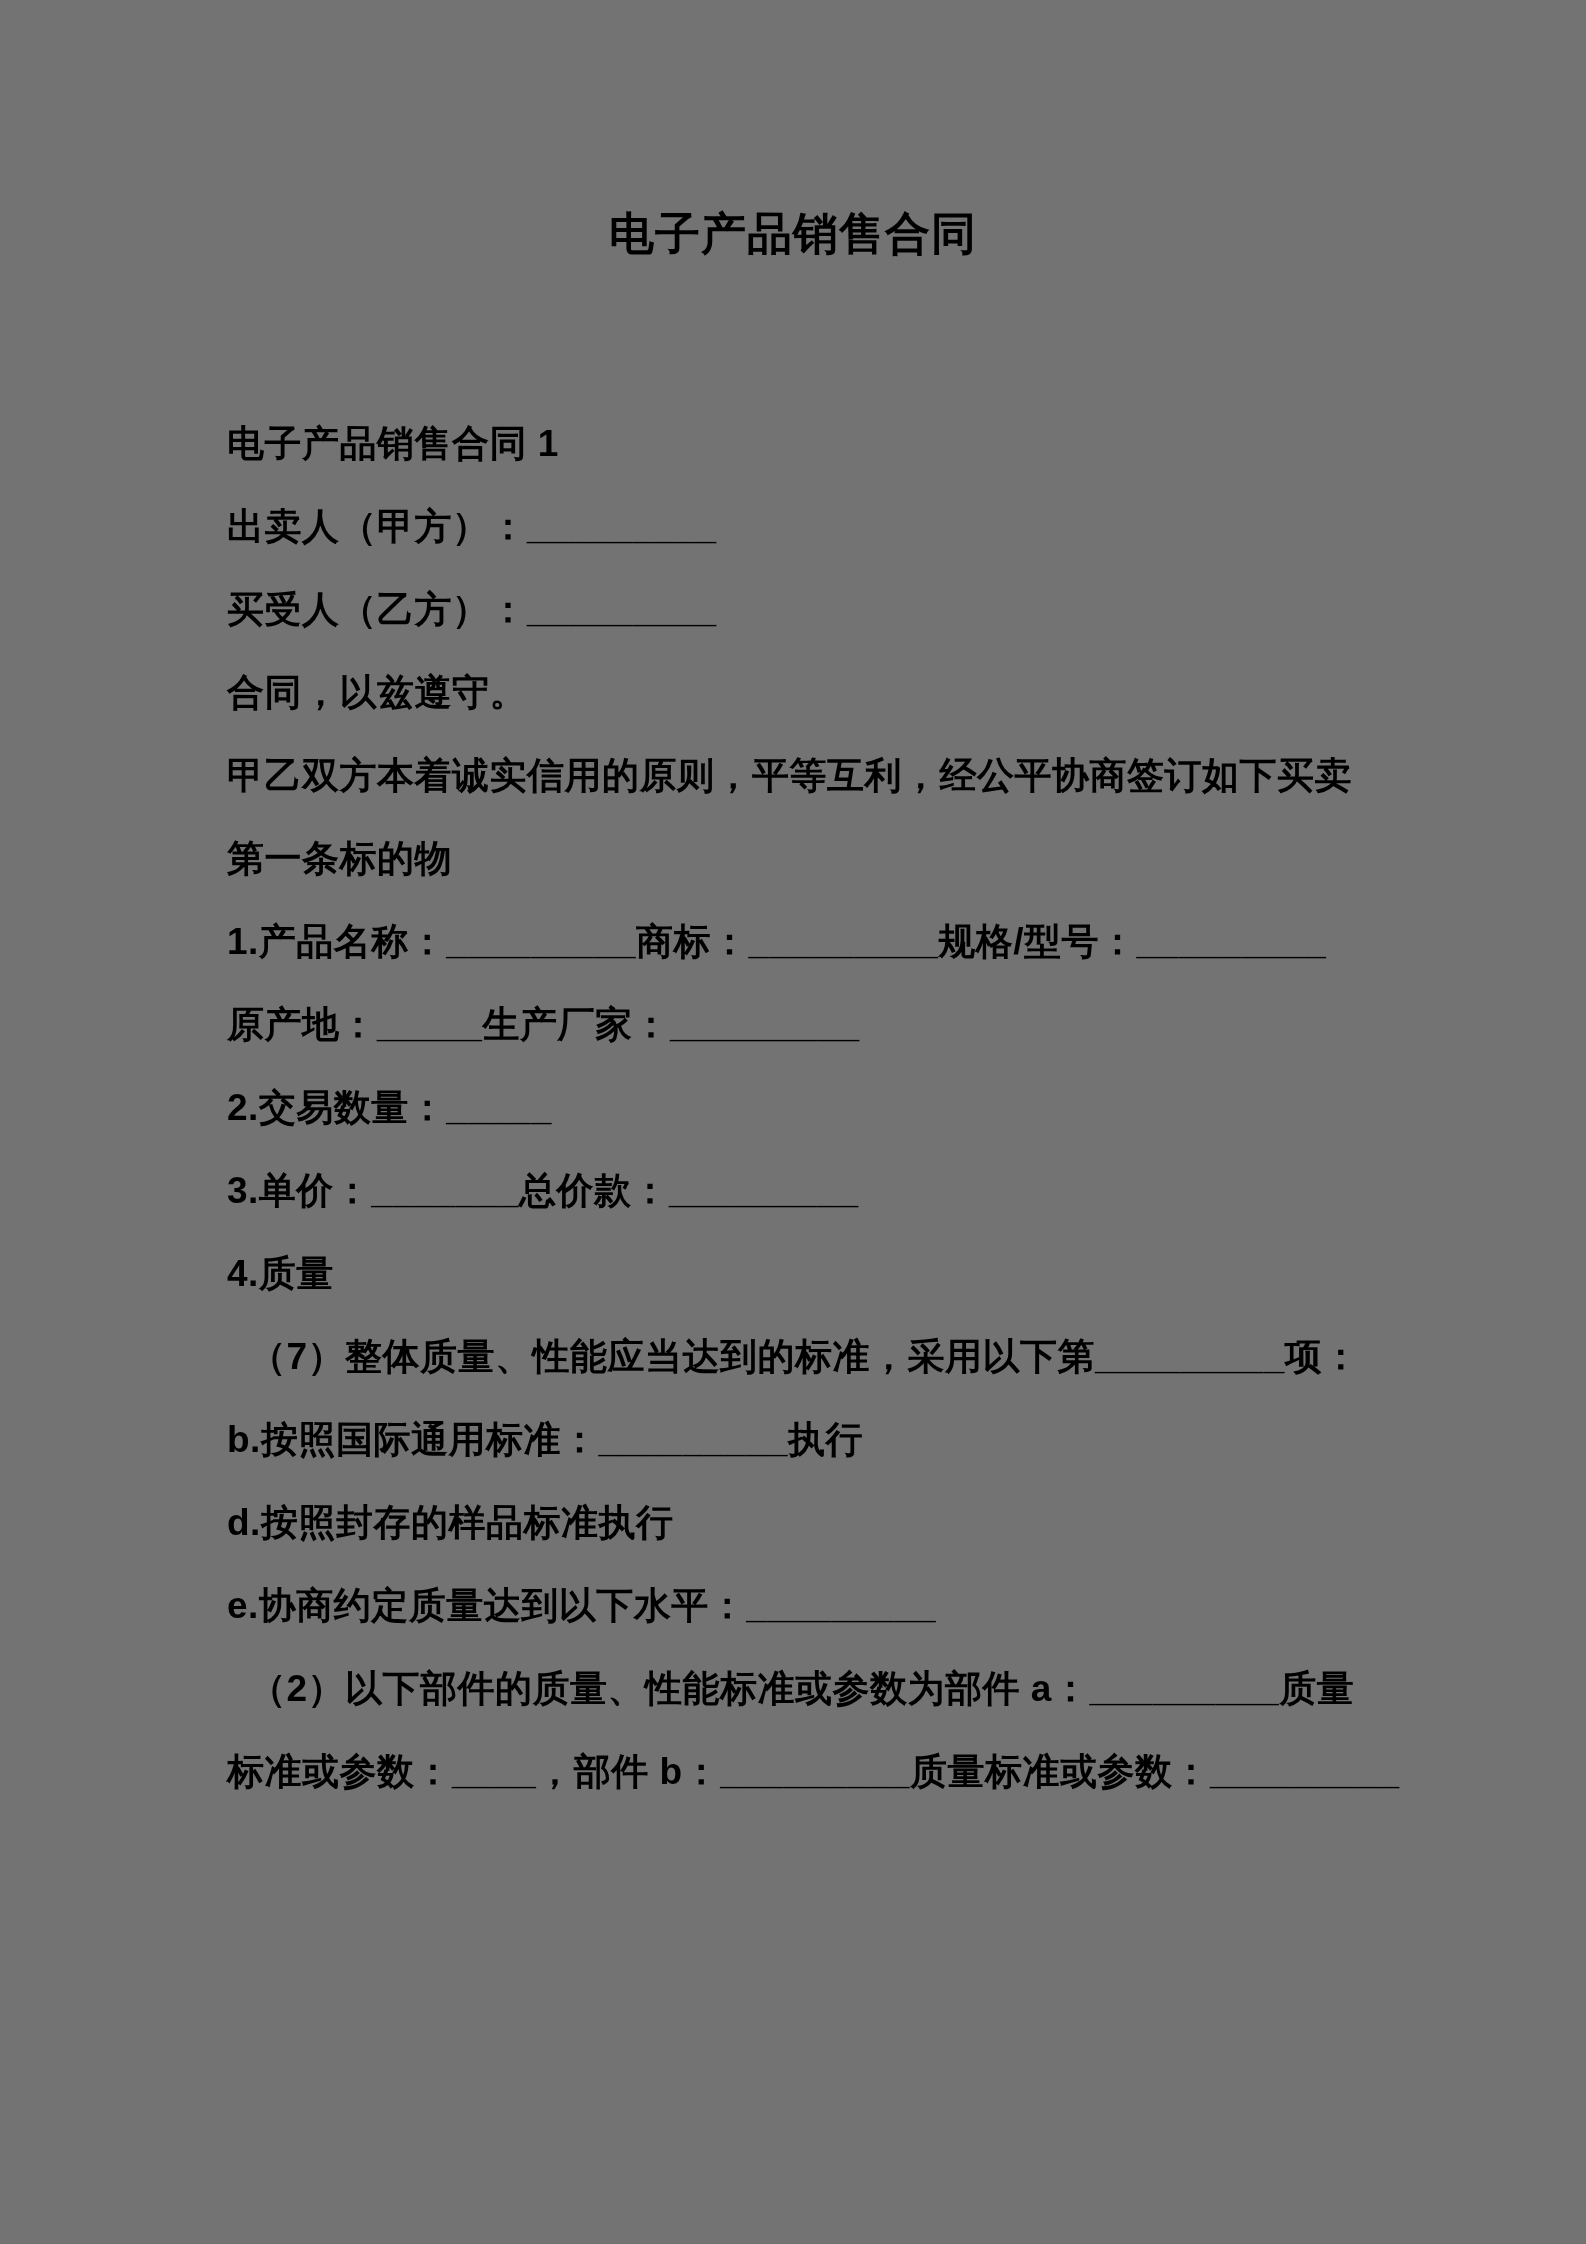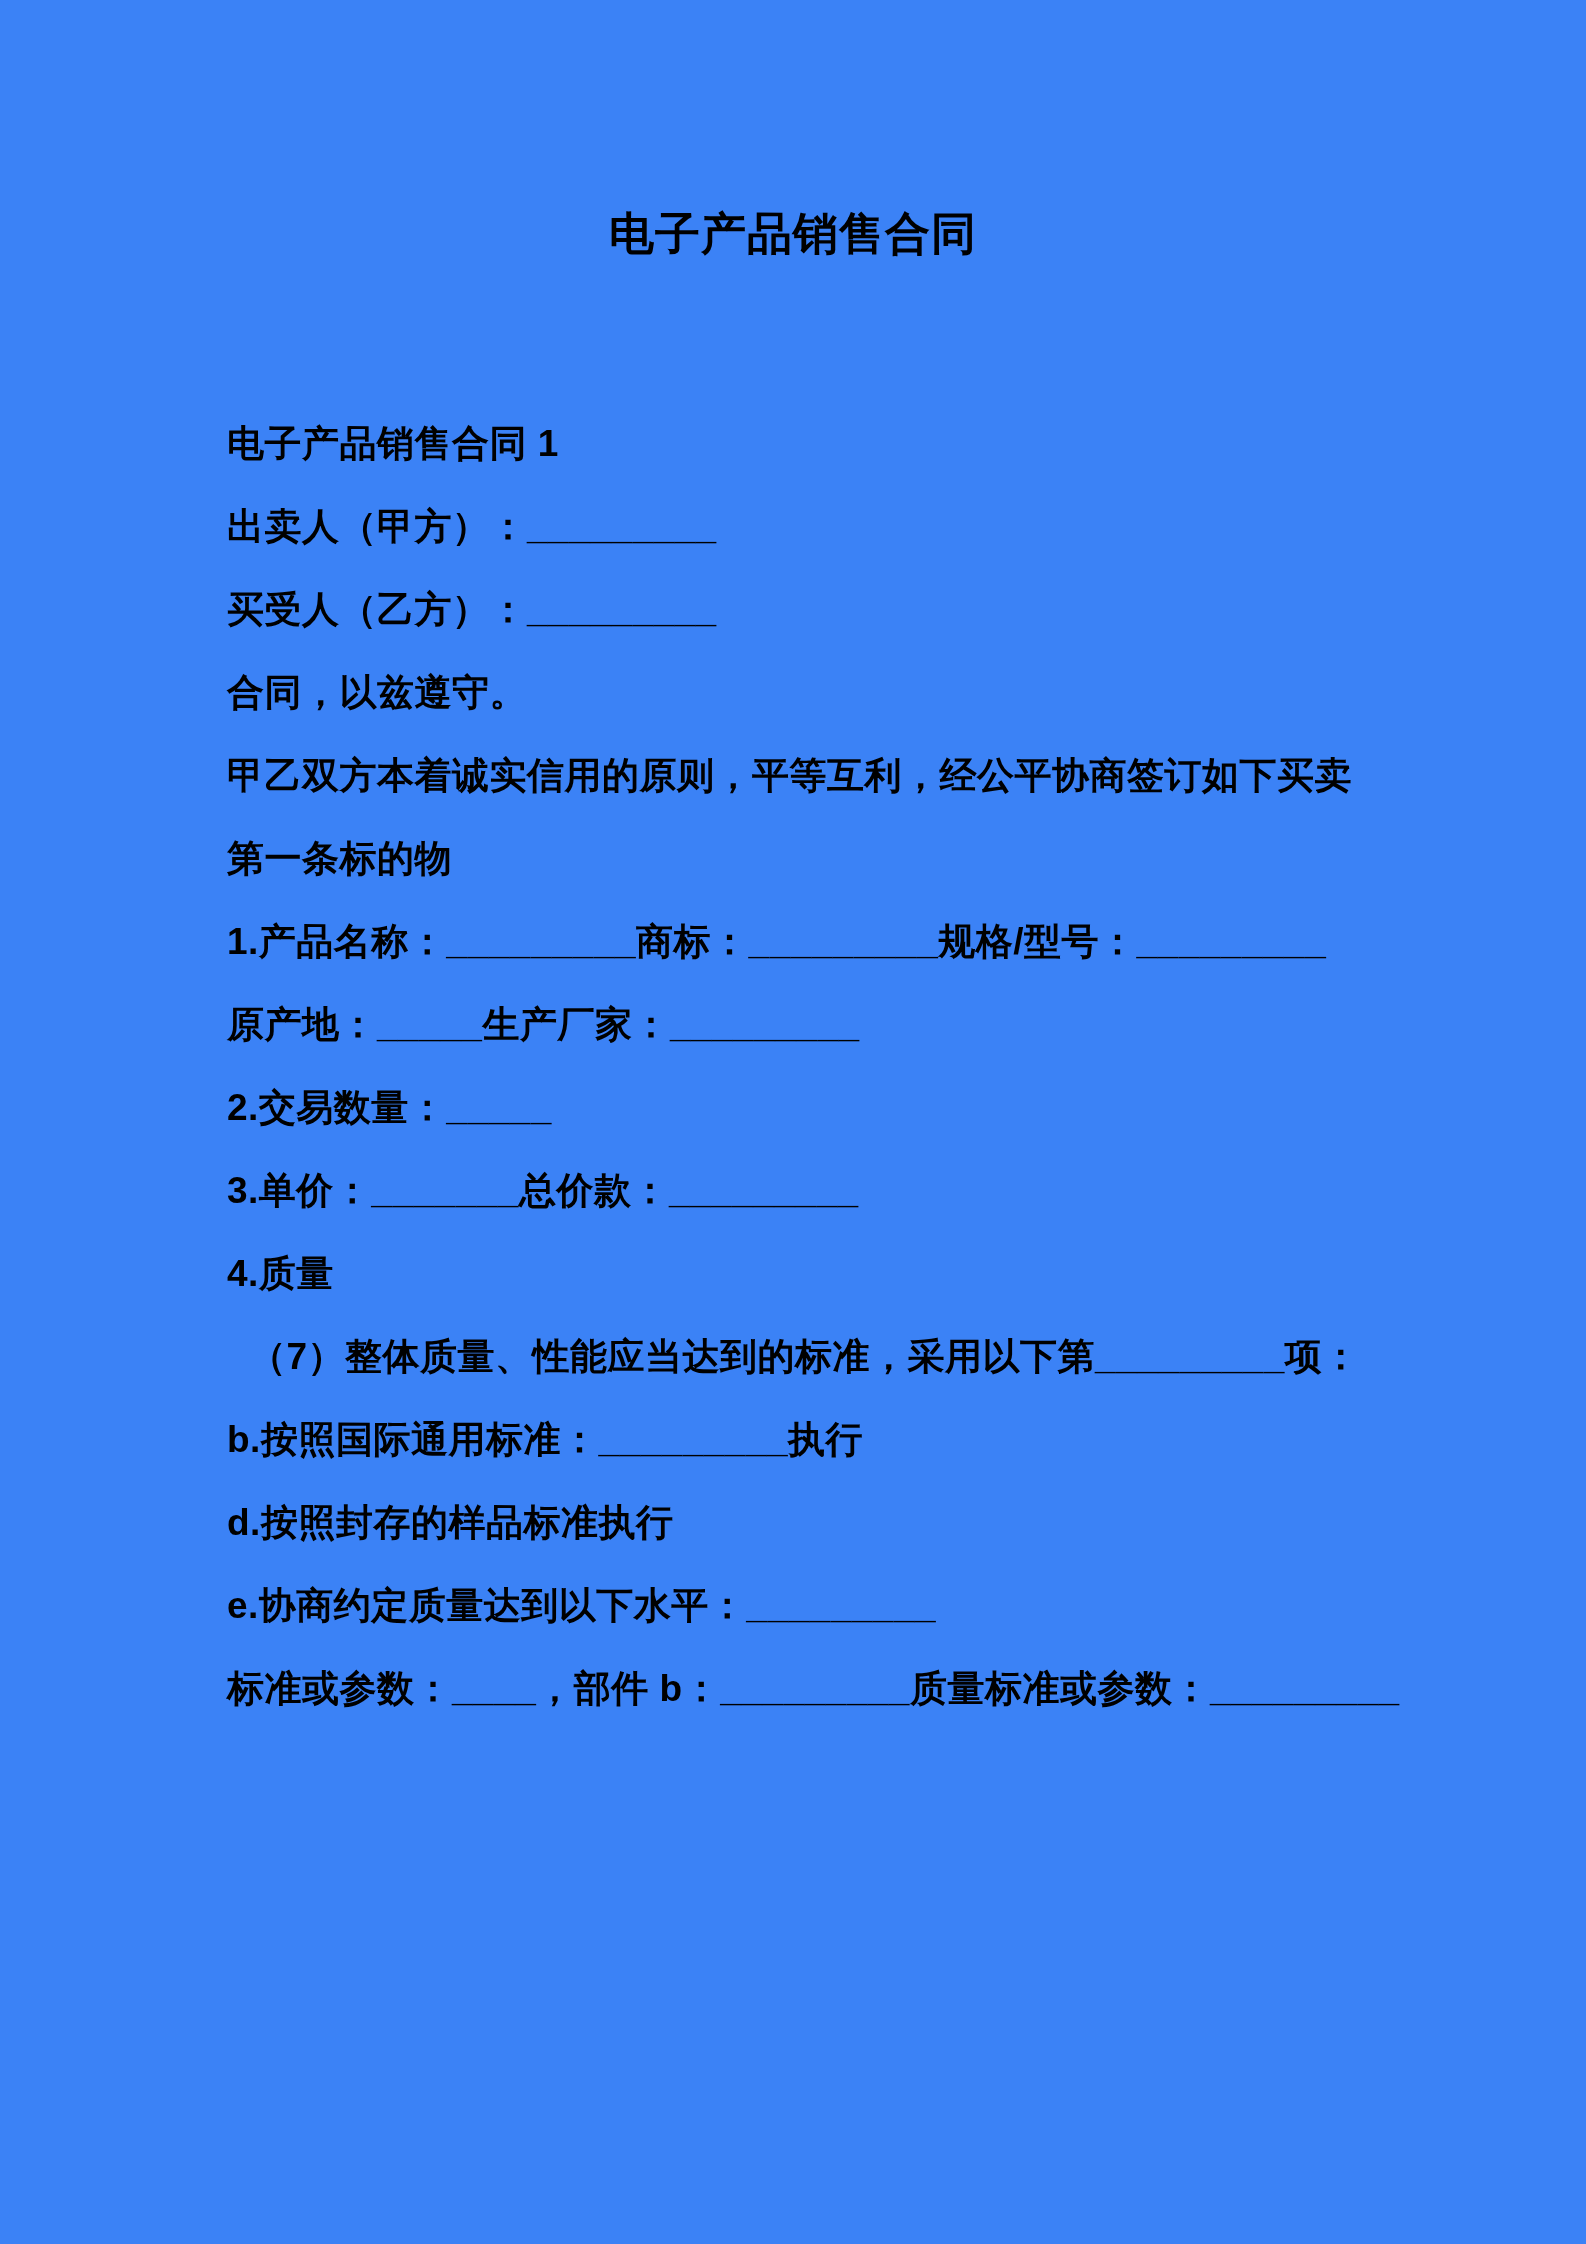--- a/index.html
+++ b/index.html
@@ -4,21 +4,21 @@
 <style>
   html, body {
     margin: 0;
     padding: 0;
     background: #ffffff;
   }
   .page {
     position: relative;
     width: 1586px;
     height: 2244px;
-    background: #3b82f6;
+    background: #737373;
     color: #000000;
     font-family: "Liberation Sans", sans-serif;
     overflow: hidden;
   }
   .doc-title {
     position: absolute;
     top: 203px;
     left: 0;
     width: 100%;
     text-align: center;
@@ -61,16 +61,17 @@
     <div class="line">第一条标的物</div>
     <div class="line">1.产品名称：_________商标：_________规格/型号：_________</div>
     <div class="line">原产地：_____生产厂家：_________</div>
     <div class="line">2.交易数量：_____</div>
     <div class="line">3.单价：_______总价款：_________</div>
     <div class="line">4.质量</div>
     <div class="line indent">（7）整体质量、性能应当达到的标准，采用以下第_________项：</div>
     <div class="line">b.按照国际通用标准：_________执行</div>
     <div class="line">d.按照封存的样品标准执行</div>
     <div class="line">e.协商约定质量达到以下水平：_________</div>
+    <div class="line indent">（2）以下部件的质量、性能标准或参数为部件 a：_________质量</div>
     <div class="line">标准或参数：____，部件 b：_________质量标准或参数：_________</div>
   </div>
 
 </div>
 
 </body></html>

